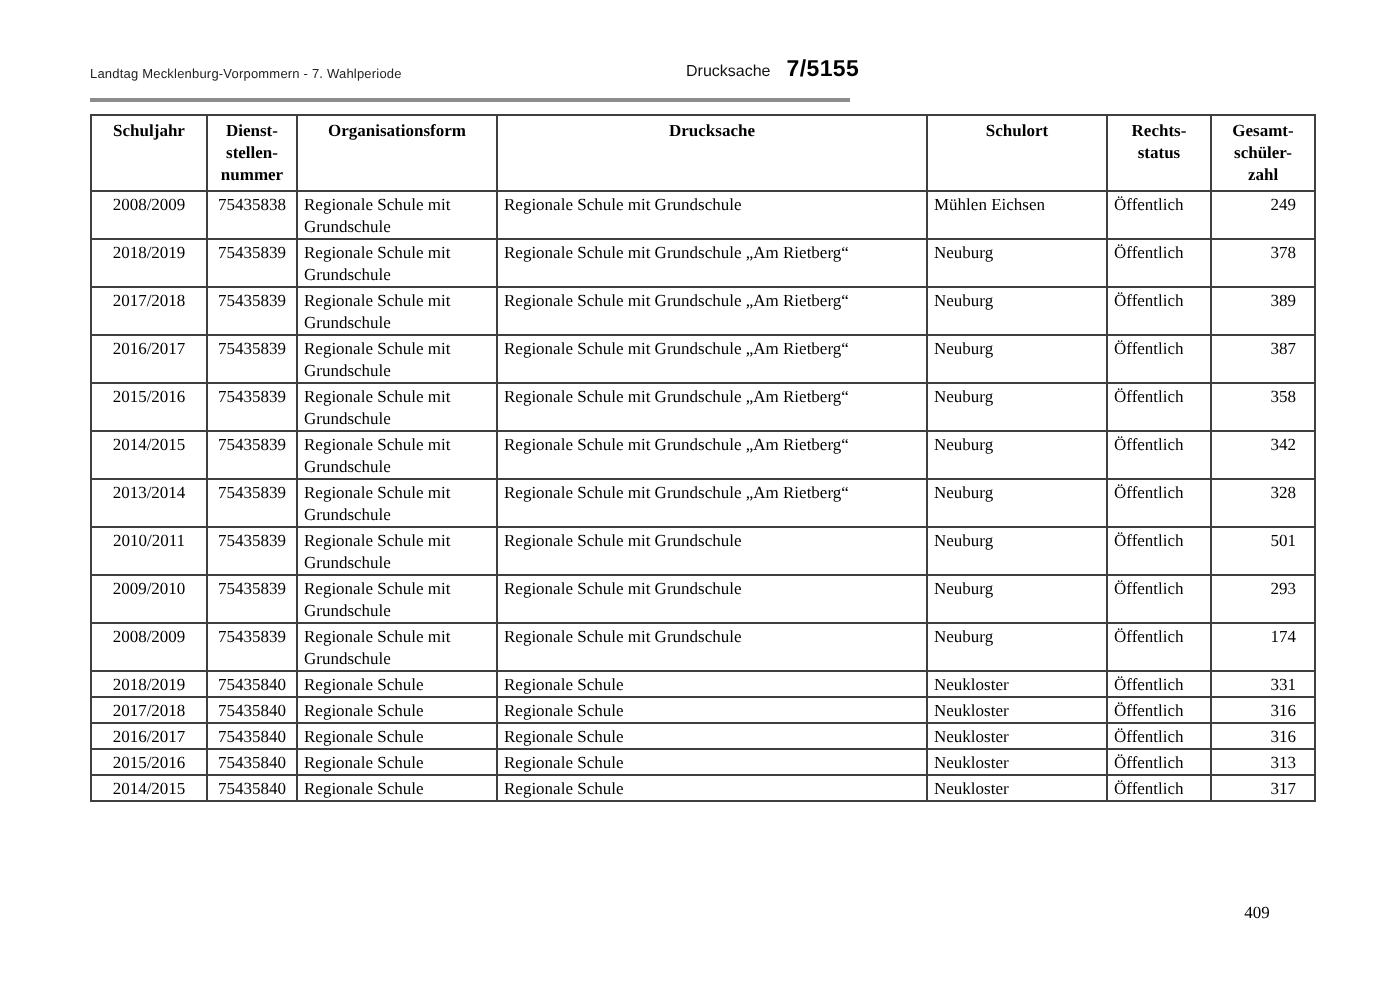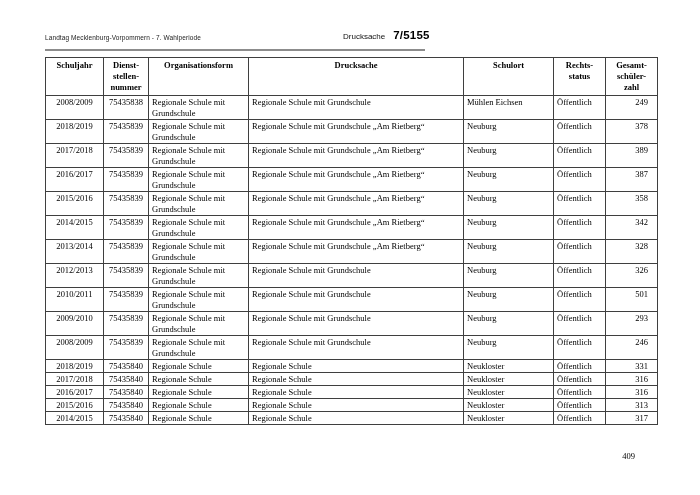--- a/index.html
+++ b/index.html
@@ -154,29 +154,20 @@
         <tr>
           <td class="c0">2013/2014</td>
           <td class="c1">75435839</td>
           <td class="c2">Regionale Schule mit Grundschule</td>
           <td class="c3">Regionale Schule mit Grundschule „Am Rietberg“</td>
           <td class="c4">Neuburg</td>
           <td class="c5">Öffentlich</td>
           <td class="c6">328</td>
         </tr>
         <tr>
-          <td class="c0">2012/2013</td>
-          <td class="c1">75435839</td>
-          <td class="c2">Regionale Schule mit Grundschule</td>
-          <td class="c3">Regionale Schule mit Grundschule</td>
-          <td class="c4">Neuburg</td>
-          <td class="c5">Öffentlich</td>
-          <td class="c6">326</td>
-        </tr>
-        <tr>
           <td class="c0">2010/2011</td>
           <td class="c1">75435839</td>
           <td class="c2">Regionale Schule mit Grundschule</td>
           <td class="c3">Regionale Schule mit Grundschule</td>
           <td class="c4">Neuburg</td>
           <td class="c5">Öffentlich</td>
           <td class="c6">501</td>
         </tr>
         <tr>
           <td class="c0">2009/2010</td>
@@ -187,21 +178,21 @@
           <td class="c5">Öffentlich</td>
           <td class="c6">293</td>
         </tr>
         <tr>
           <td class="c0">2008/2009</td>
           <td class="c1">75435839</td>
           <td class="c2">Regionale Schule mit Grundschule</td>
           <td class="c3">Regionale Schule mit Grundschule</td>
           <td class="c4">Neuburg</td>
           <td class="c5">Öffentlich</td>
-          <td class="c6">246</td>
+          <td class="c6">174</td>
         </tr>
         <tr>
           <td class="c0">2018/2019</td>
           <td class="c1">75435840</td>
           <td class="c2">Regionale Schule</td>
           <td class="c3">Regionale Schule</td>
           <td class="c4">Neukloster</td>
           <td class="c5">Öffentlich</td>
           <td class="c6">331</td>
         </tr>

